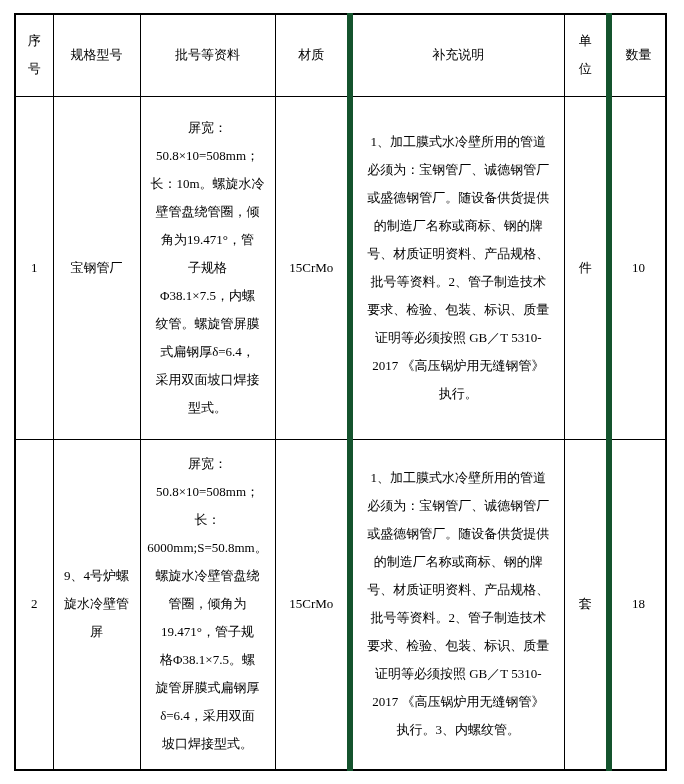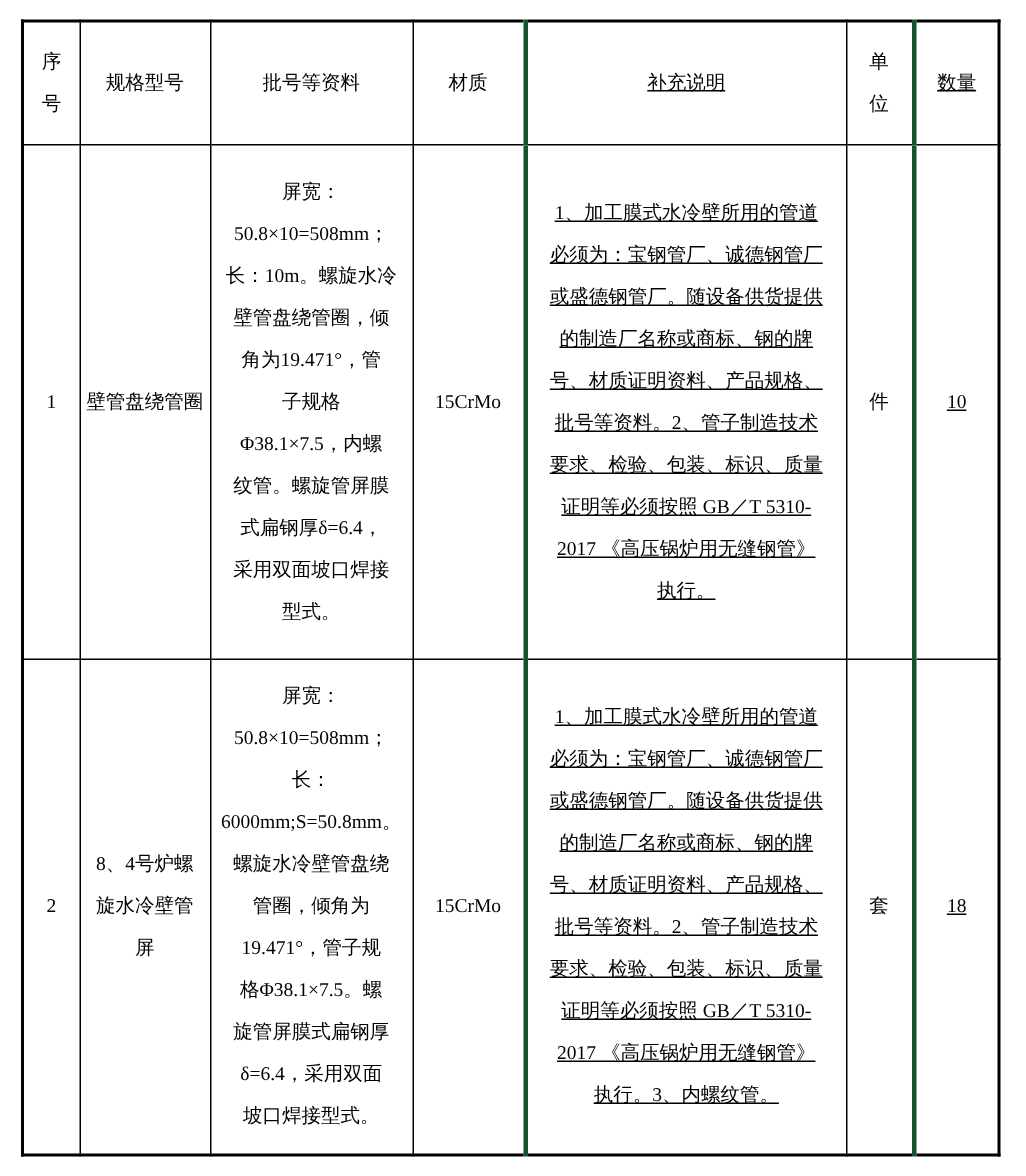--- a/index.html
+++ b/index.html
@@ -32,22 +32,21 @@
     font-size: 13px;
     line-height: 28px;
     text-align: center;
     vertical-align: middle;
     padding: 0 1px;
     white-space: pre-line;
     overflow: hidden;
   }
   
   .spec-table .bold-left {
-    border-left: 3px solid #14532d;
-    text-decoration: underline;
+    border-left: 6px solid #14532d;
   }
   .spec-table tr.header-row  { height: 82px; }
   .spec-table tr.data-row-1  { height: 343px; }
   .spec-table tr.data-row-2  { height: 331px; }
 </style>
 </head>
 <body>
 
 <div class="page">
   <table class="spec-table">
@@ -67,21 +66,21 @@
         <th>规格型号</th>
         <th>批号等资料</th>
         <th>材质</th>
         <th class="bold-left">补充说明</th>
         <th>单
 位</th>
         <th class="bold-left">数量</th>
       </tr>
       <tr class="data-row-1">
         <td>1</td>
-        <td>壁管盘绕管圈</td>
+        <td>宝钢管厂</td>
         <td>屏宽：
 50.8×10=508mm；
 长：10m。螺旋水冷
 壁管盘绕管圈，倾
 角为19.471°，管
 子规格
 Φ38.1×7.5，内螺
 纹管。螺旋管屏膜
 式扁钢厚δ=6.4，
 采用双面坡口焊接
@@ -95,21 +94,21 @@
 批号等资料。2、管子制造技术
 要求、检验、包装、标识、质量
 证明等必须按照 GB／T 5310-
 2017 《高压锅炉用无缝钢管》
 执行。</td>
         <td>件</td>
         <td class="bold-left">10</td>
       </tr>
       <tr class="data-row-2">
         <td>2</td>
-        <td>8、4号炉螺
+        <td>9、4号炉螺
 旋水冷壁管
 屏</td>
         <td>屏宽：
 50.8×10=508mm；
 长：
 6000mm;S=50.8mm。
 螺旋水冷壁管盘绕
 管圈，倾角为
 19.471°，管子规
 格Φ38.1×7.5。螺

